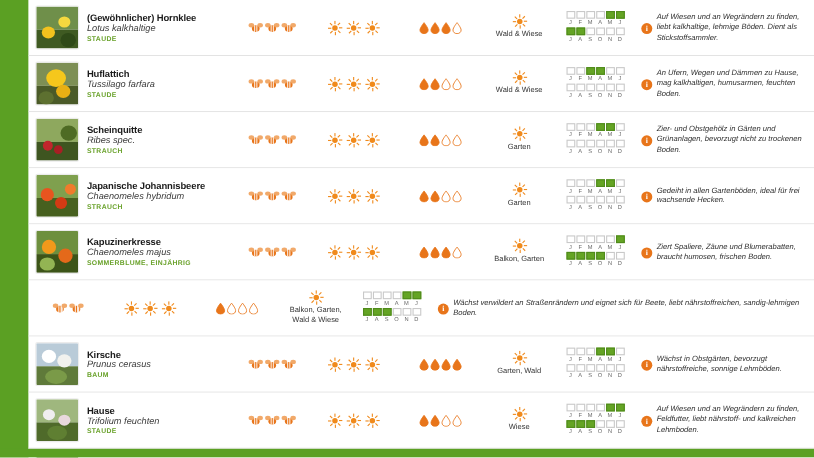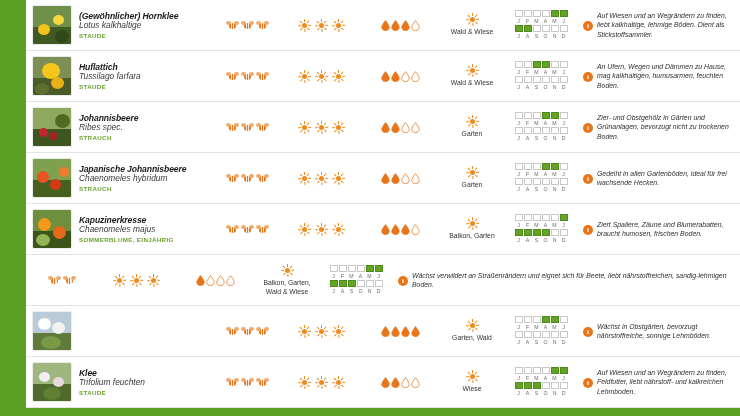--- a/index.html
+++ b/index.html
@@ -63,21 +63,20 @@
     position: absolute;
     border-radius: 50%;
   }
   .nm { min-width: 0; line-height: 1.18; }
   .nm .common {
     font-size: 8.6px;
     font-weight: bold;
     color: #1b1b1b;
     letter-spacing: -0.1px;
     white-space: nowrap;
-    font-style: italic;
   }
   .nm .latin {
     font-size: 8.4px;
     font-style: italic;
     color: #3a3a3a;
     white-space: nowrap;
   }
   .nm .type {
     font-size: 6.2px;
     font-weight: bold;
@@ -511,21 +510,21 @@
       <div class="row">
         <div class="c-name">
           <div class="thumb">
             <div class="tb-sky" style="background: rgb(142, 168, 94);"></div>
             <div class="tb-gnd" style="background: rgb(62, 85, 32);"></div>
             <div class="blob" style="background: rgb(193, 38, 44); left: 6px; top: 20px; width: 9px; height: 9px;"></div>
             <div class="blob" style="background: rgb(168, 31, 36); left: 16px; top: 24px; width: 8px; height: 8px;"></div>
             <div class="blob" style="background: rgb(78, 107, 36); left: 22px; top: 6px; width: 15px; height: 14px;"></div>
           </div>
           <div class="nm">
-            <div class="common">Johannisbeere</div>
+            <div class="common">Scheinquitte</div>
             <div class="latin">Ribes spec.</div>
             <div class="type">STRAUCH</div>
           </div>
         </div>
         <div class="c-bees">
           <span class="bee">
             <span class="body"></span>
             <span class="stripe" style="left:5px"></span>
             <span class="stripe" style="left:7.4px"></span>
             <span class="wingl"></span>
@@ -1097,20 +1096,25 @@
       </div>
       <div class="row">
         <div class="c-name">
           <div class="thumb">
             <div class="tb-sky" style="background: rgb(185, 203, 216);"></div>
             <div class="tb-gnd" style="background: rgb(95, 122, 58);"></div>
             <div class="blob" style="background: rgb(255, 255, 255); left: 5px; top: 6px; width: 13px; height: 12px;"></div>
             <div class="blob" style="background: rgb(242, 242, 238); left: 19px; top: 10px; width: 13px; height: 12px;"></div>
             <div class="blob" style="background: rgb(122, 154, 72); left: 8px; top: 24px; width: 20px; height: 13px;"></div>
           </div>
+          <div class="nm">
+            <div class="common">Kirsche</div>
+            <div class="latin">Prunus cerasus</div>
+            <div class="type">BAUM</div>
+          </div>
         </div>
         <div class="c-bees">
           <span class="bee">
             <span class="body"></span>
             <span class="stripe" style="left:5px"></span>
             <span class="stripe" style="left:7.4px"></span>
             <span class="wingl"></span>
             <span class="wingr"></span>
           </span>
           <span class="bee">
@@ -1245,21 +1249,21 @@
       <div class="row">
         <div class="c-name">
           <div class="thumb">
             <div class="tb-sky" style="background: rgb(159, 183, 126);"></div>
             <div class="tb-gnd" style="background: rgb(79, 106, 42);"></div>
             <div class="blob" style="background: rgb(240, 238, 240); left: 6px; top: 9px; width: 11px; height: 10px;"></div>
             <div class="blob" style="background: rgb(232, 216, 221); left: 20px; top: 14px; width: 11px; height: 10px;"></div>
             <div class="blob" style="background: rgb(95, 127, 50); left: 10px; top: 24px; width: 18px; height: 13px;"></div>
           </div>
           <div class="nm">
-            <div class="common">Klee</div>
+            <div class="common">Hause</div>
             <div class="latin">Trifolium feuchten</div>
             <div class="type">STAUDE</div>
           </div>
         </div>
         <div class="c-bees">
           <span class="bee">
             <span class="body"></span>
             <span class="stripe" style="left:5px"></span>
             <span class="stripe" style="left:7.4px"></span>
             <span class="wingl"></span>

